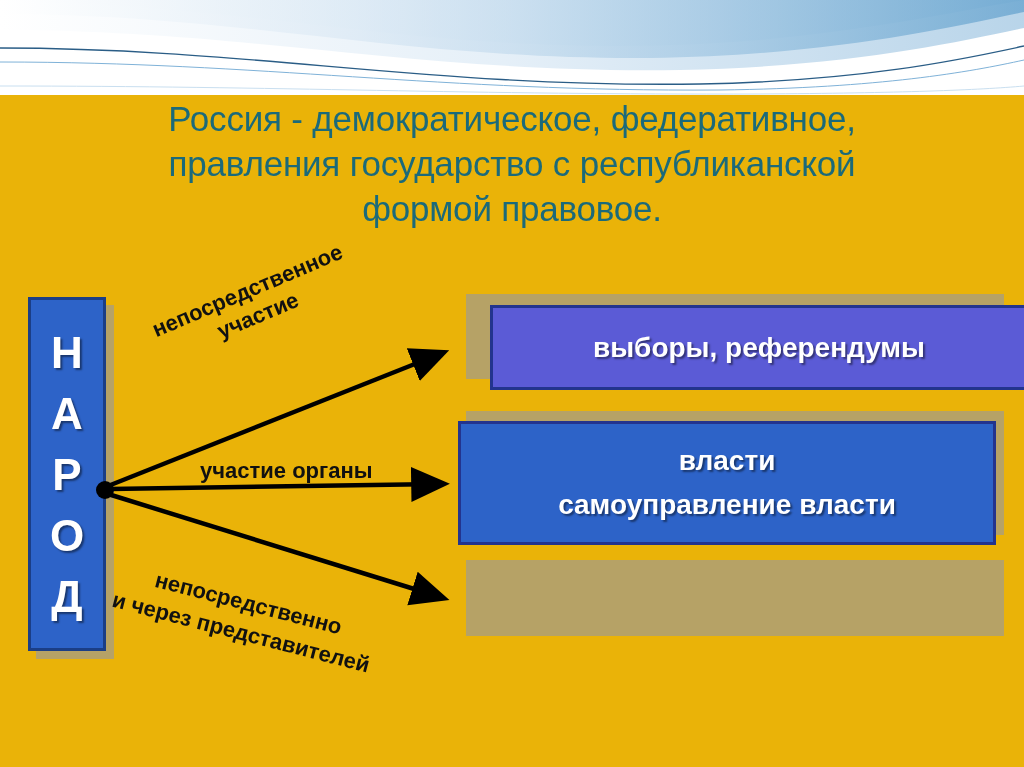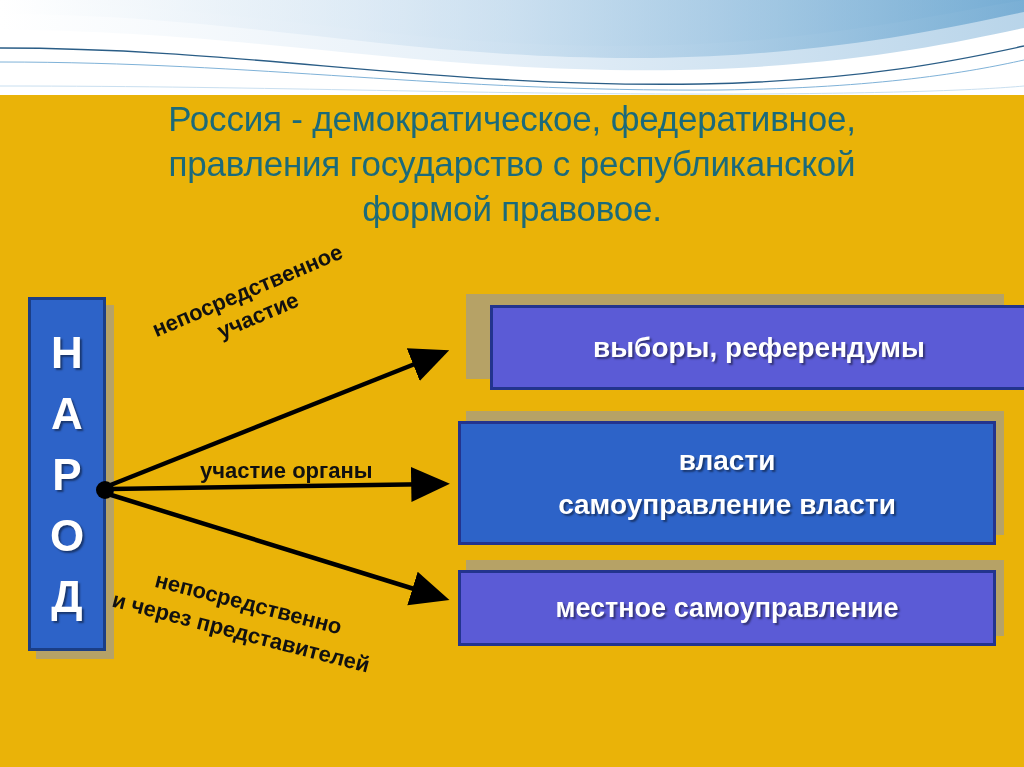--- a/index.html
+++ b/index.html
@@ -193,23 +193,20 @@
     <span>выборы, референдумы</span>
   </div>
 
   <div class="rbox" id="box-state">
     <div>
       <div>власти</div>
       <div>самоуправление власти</div>
     </div>
   </div>
 
-  <div class="rbox" id="box-local">
-    <span>местное самоуправление</span>
-  </div>
 
   <svg id="arrows" viewBox="0 0 1024 767">
     <defs>
       <marker id="ah" markerWidth="9" markerHeight="9" refX="6.4" refY="4.5" orient="auto" markerUnits="strokeWidth">
         <path d="M0,0.6 L8.6,4.5 L0,8.4 z" fill="#000000"></path>
       </marker>
     </defs>
 
     <circle cx="105" cy="490" r="9" fill="#000000"></circle>
 

